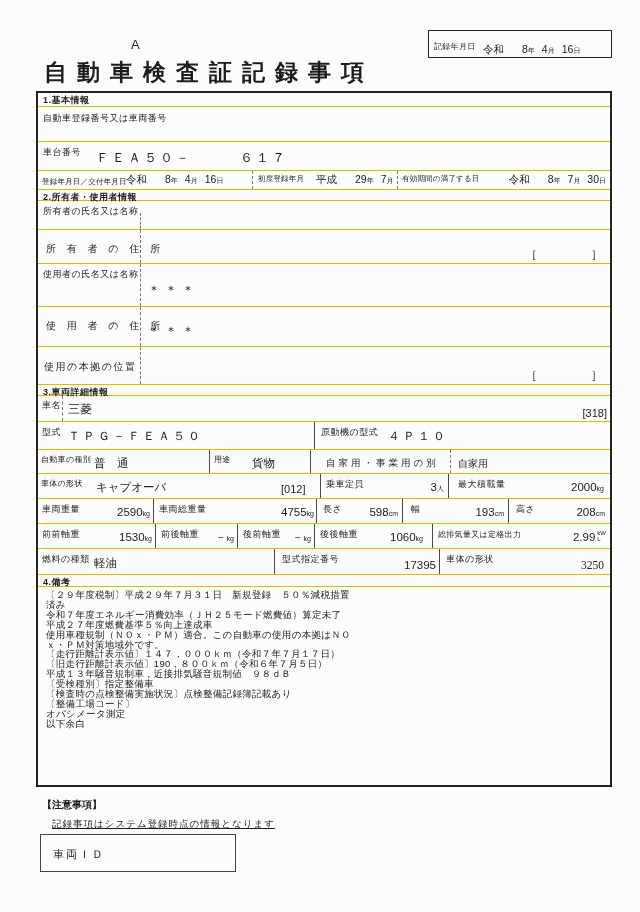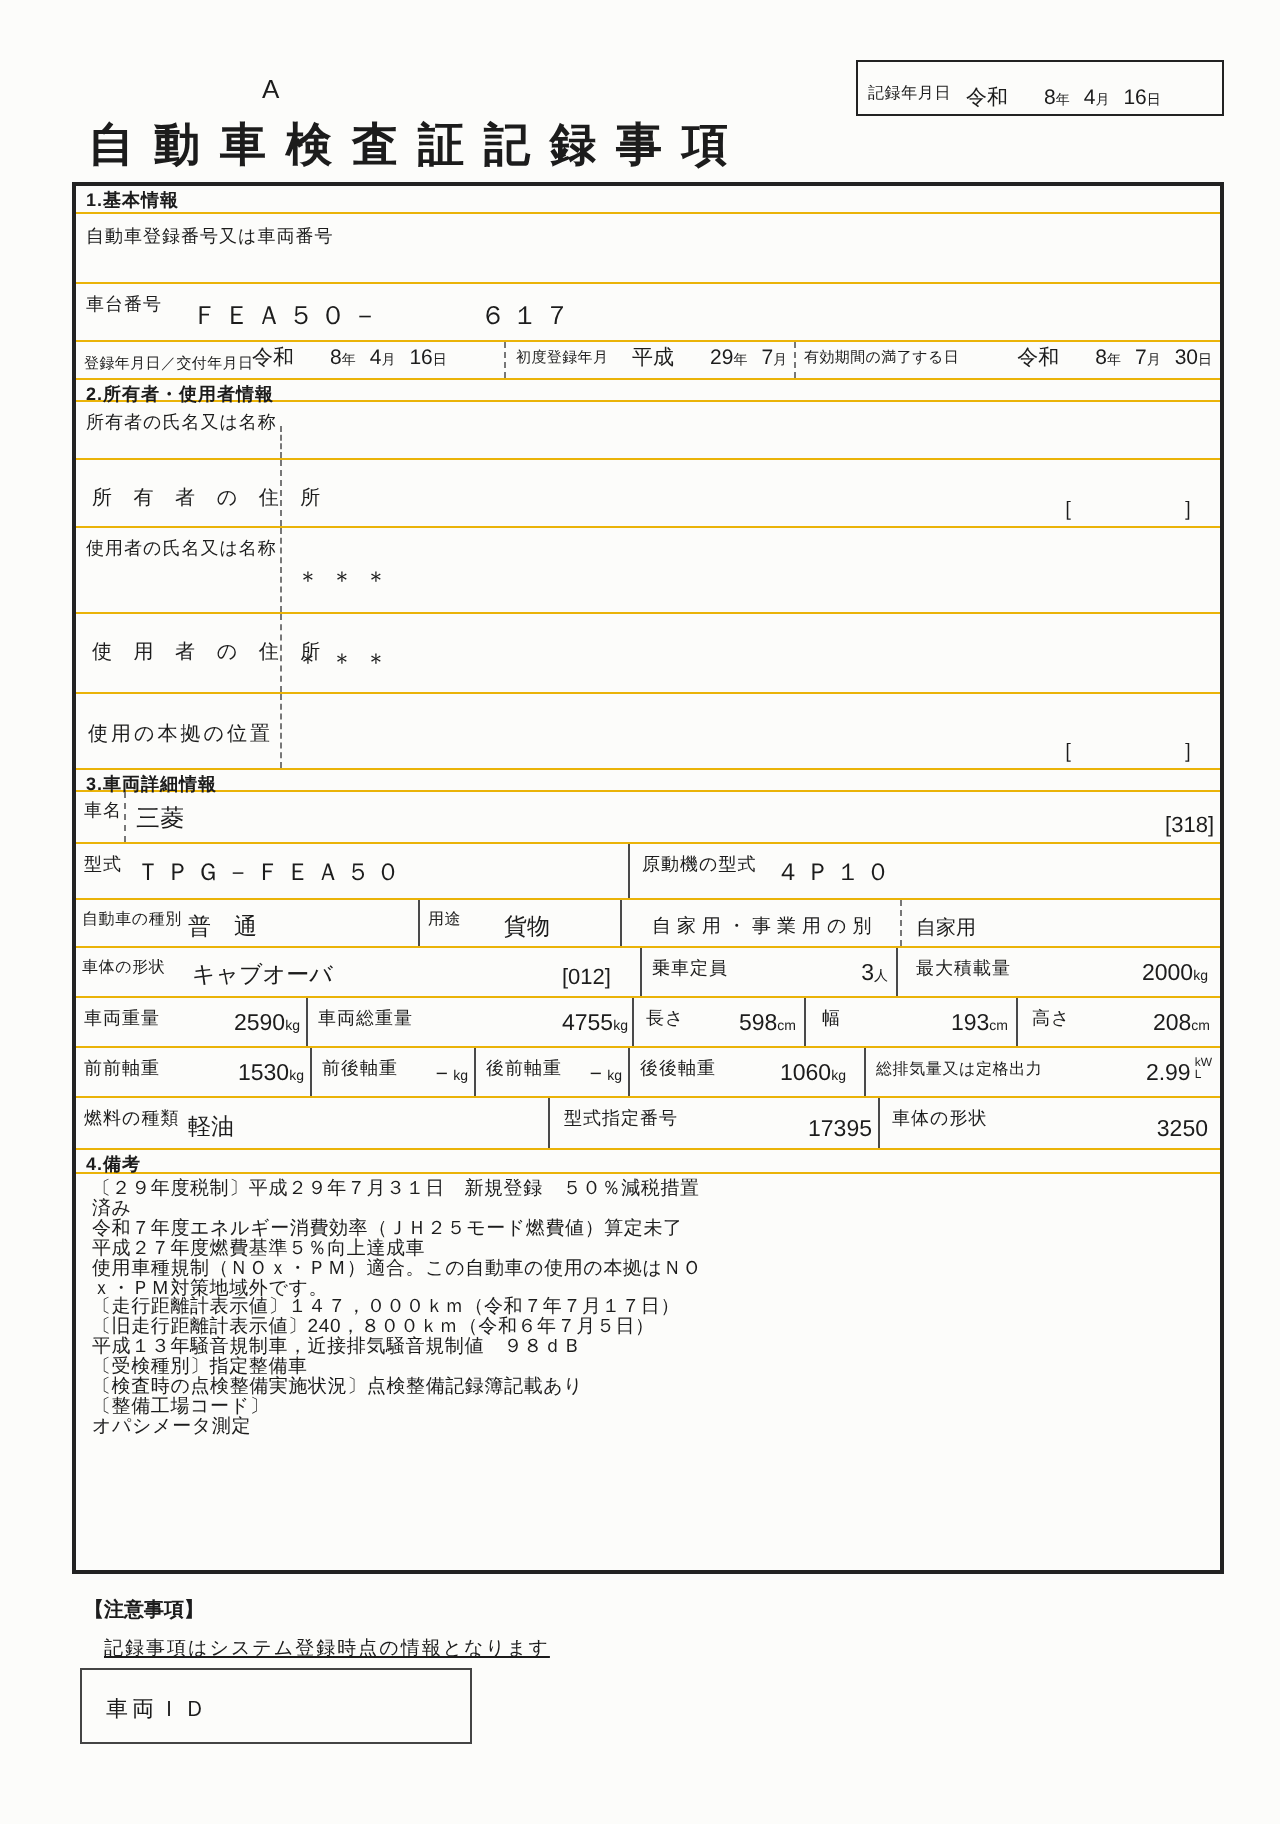--- a/index.html
+++ b/index.html
@@ -186,40 +186,41 @@
     </div>
 
     <div class="row" style="height:26px;">
       <span class="abs lb" style="left:4px;top:4px;">燃料の種類</span>
       <span class="abs vl" style="left:56px;bottom:3px;font-size:11.5px;">軽油</span>
       <span class="divs" style="left:236px;"></span>
       <span class="abs lb" style="left:244px;top:4px;">型式指定番号</span>
       <span class="abs vnum" style="position:absolute;right:174px;bottom:3px;">17395</span>
       <span class="divs" style="left:401px;"></span>
       <span class="abs lb" style="left:408px;top:4px;">車体の形状</span>
-      <span class="abs vnum" style="position:absolute;right:6px;bottom:3px;">3250</span>
+      <span class="abs vnum" style="position:absolute;right:6px;bottom:3px;font-family:Liberation Serif, serif;">3250</span>
     </div>
 
     <div class="row sechdr" style="height:12px;">4.備考</div>
 
     <div class="row" style="height:198px;">
       <div class="abs" style="left:8px;top:3px;">
         <div class="remark-line">〔２９年度税制〕平成２９年７月３１日　新規登録　５０％減税措置</div>
         <div class="remark-line">済み</div>
         <div class="remark-line">令和７年度エネルギー消費効率（ＪＨ２５モード燃費値）算定未了</div>
         <div class="remark-line">平成２７年度燃費基準５％向上達成車</div>
         <div class="remark-line">使用車種規制（ＮＯｘ・ＰＭ）適合。この自動車の使用の本拠はＮＯ</div>
         <div class="remark-line">ｘ・ＰＭ対策地域外です。</div>
         <div class="remark-line">〔走行距離計表示値〕１４７，０００ｋｍ（令和７年７月１７日）</div>
-        <div class="remark-line">〔旧走行距離計表示値〕240，８００ｋｍ（令和６年７月５日）</div>
+        <div class="remark-line">〔旧走行距離計表示値〕190，８００ｋｍ（令和６年７月５日）</div>
         <div class="remark-line">平成１３年騒音規制車，近接排気騒音規制値　９８ｄＢ</div>
         <div class="remark-line">〔受検種別〕指定整備車</div>
         <div class="remark-line">〔検査時の点検整備実施状況〕点検整備記録簿記載あり</div>
         <div class="remark-line">〔整備工場コード〕</div>
         <div class="remark-line">オパシメータ測定</div>
+        <div class="remark-line">以下余白</div>
       </div>
     </div>
 
   </div>
 
   <div class="abs" style="left:42px;top:798px;font-size:10px;font-weight:600;">【注意事項】</div>
   <div class="abs" style="left:52px;top:818px;font-size:9.5px;letter-spacing:1px;text-decoration:underline;">記録事項はシステム登録時点の情報となります</div>
 
   <div class="abs idbox" style="left:40px;top:834px;width:196px;height:38px;">
     <span class="abs" style="left:12px;top:12px;font-size:11px;letter-spacing:2px;">車両ＩＤ</span>

